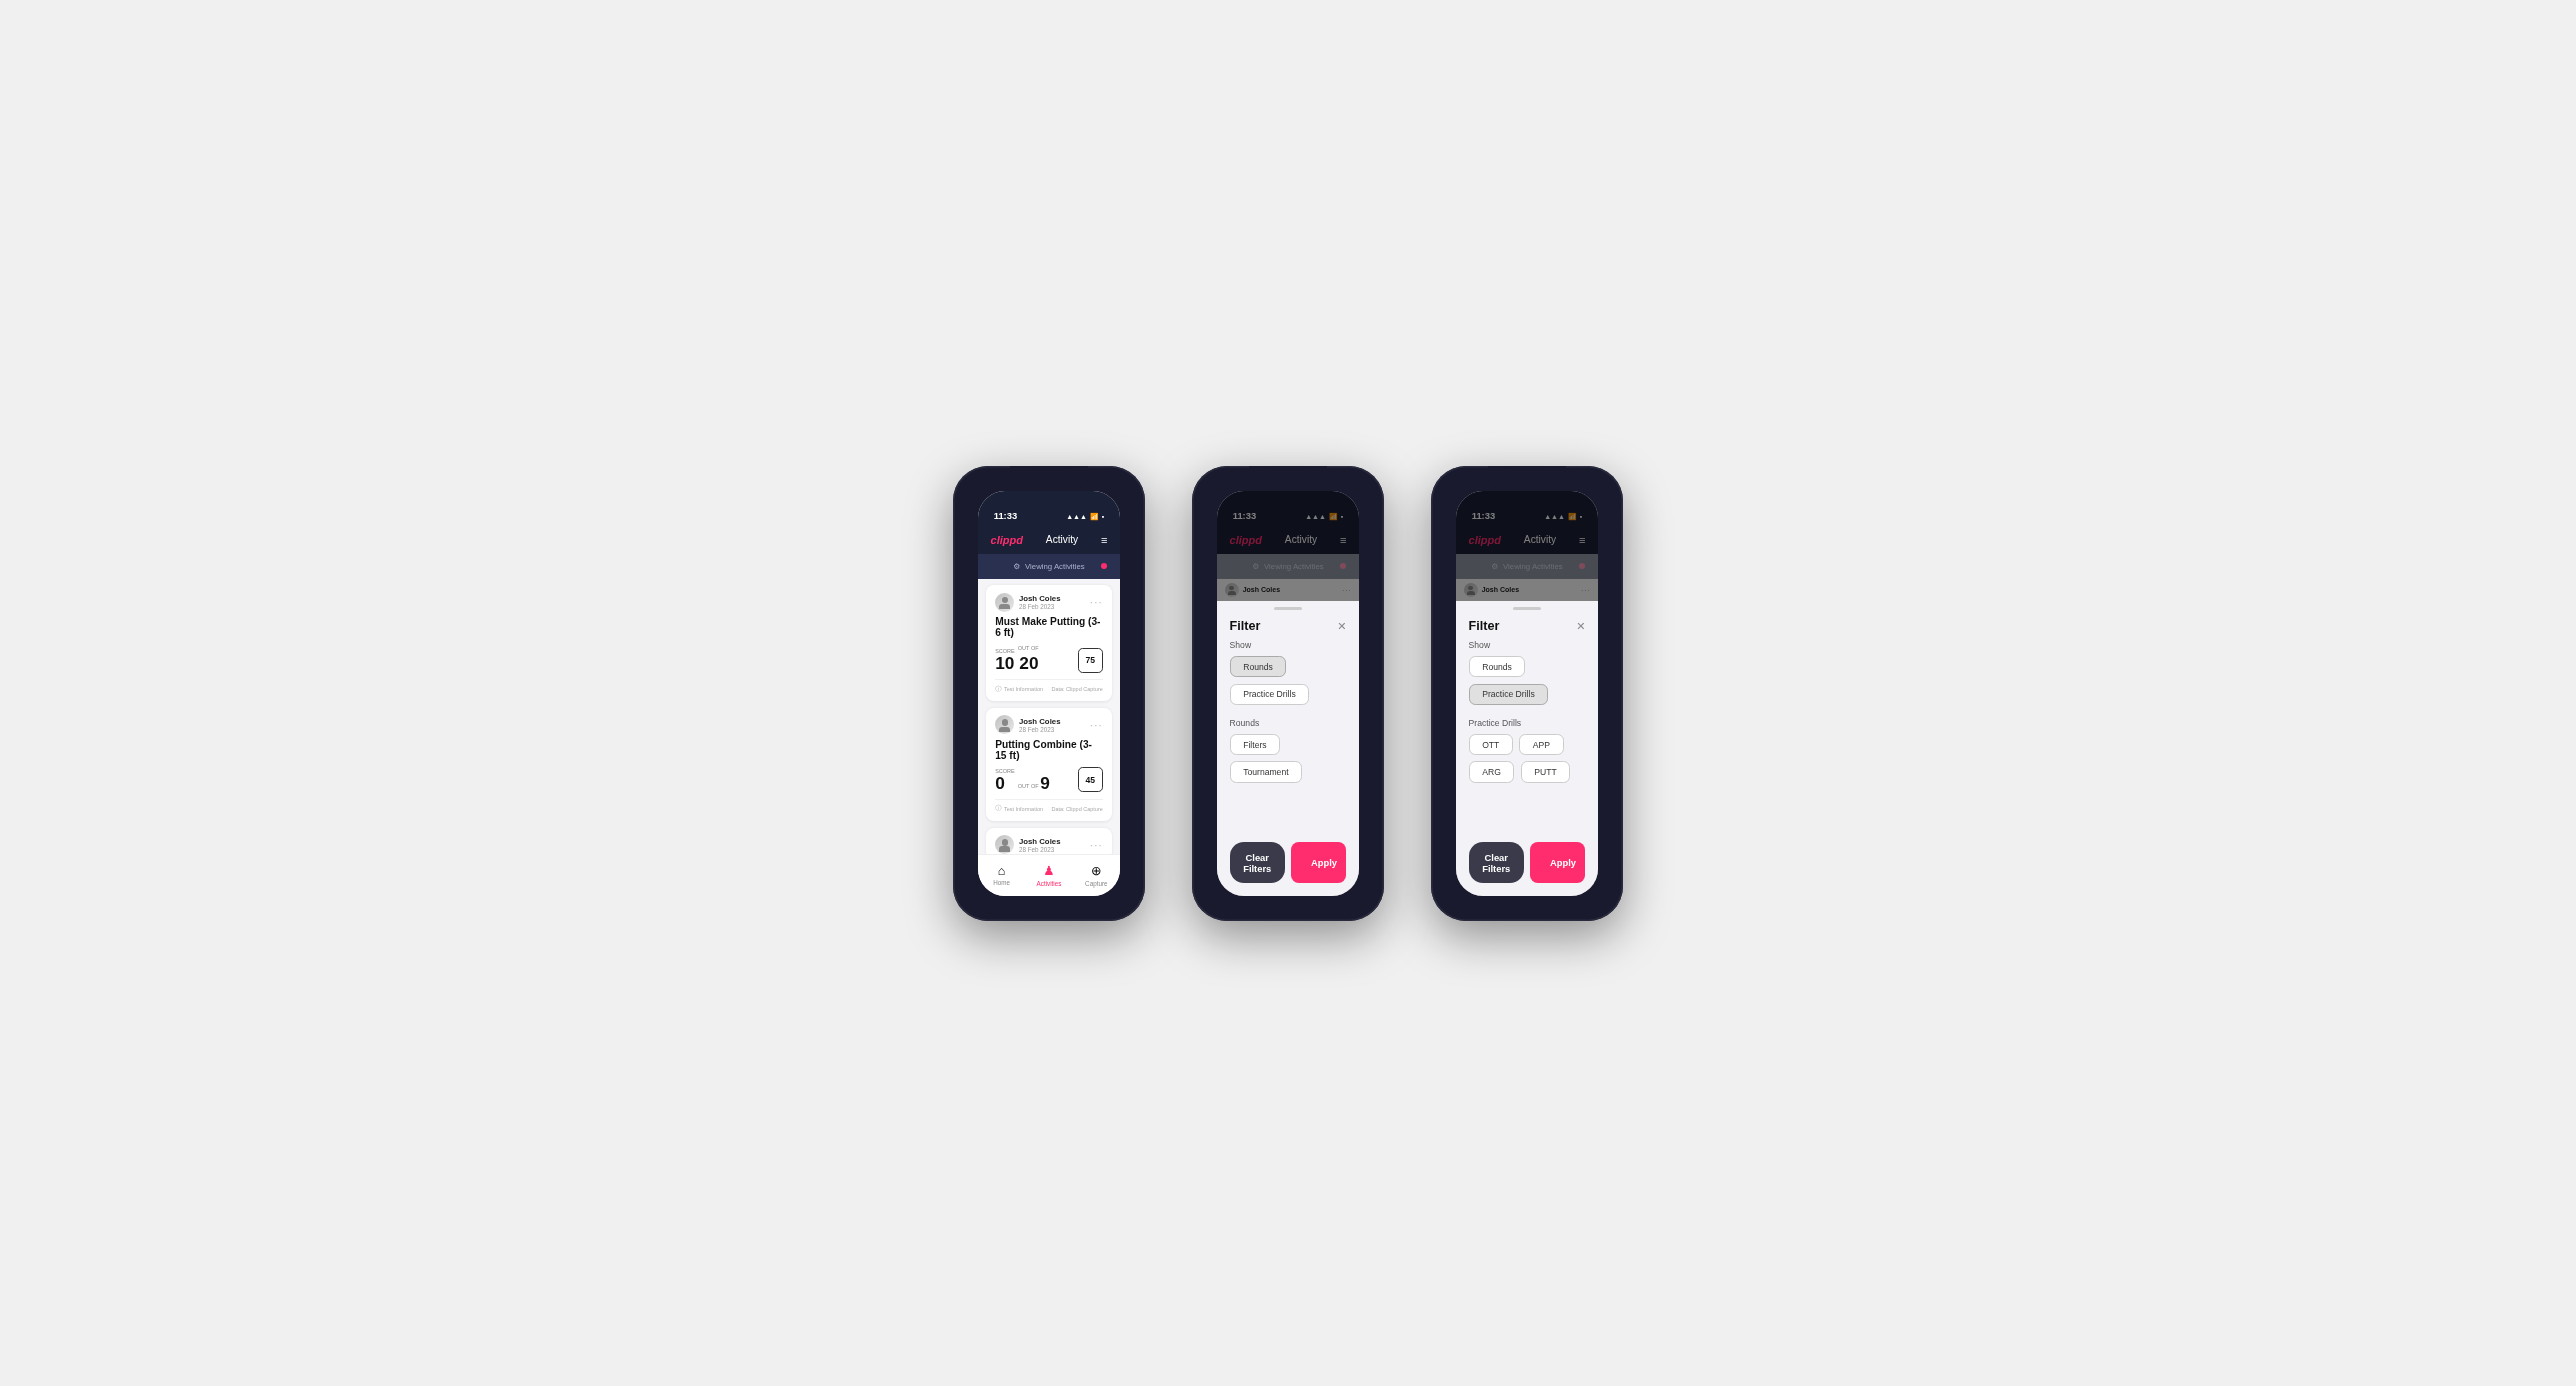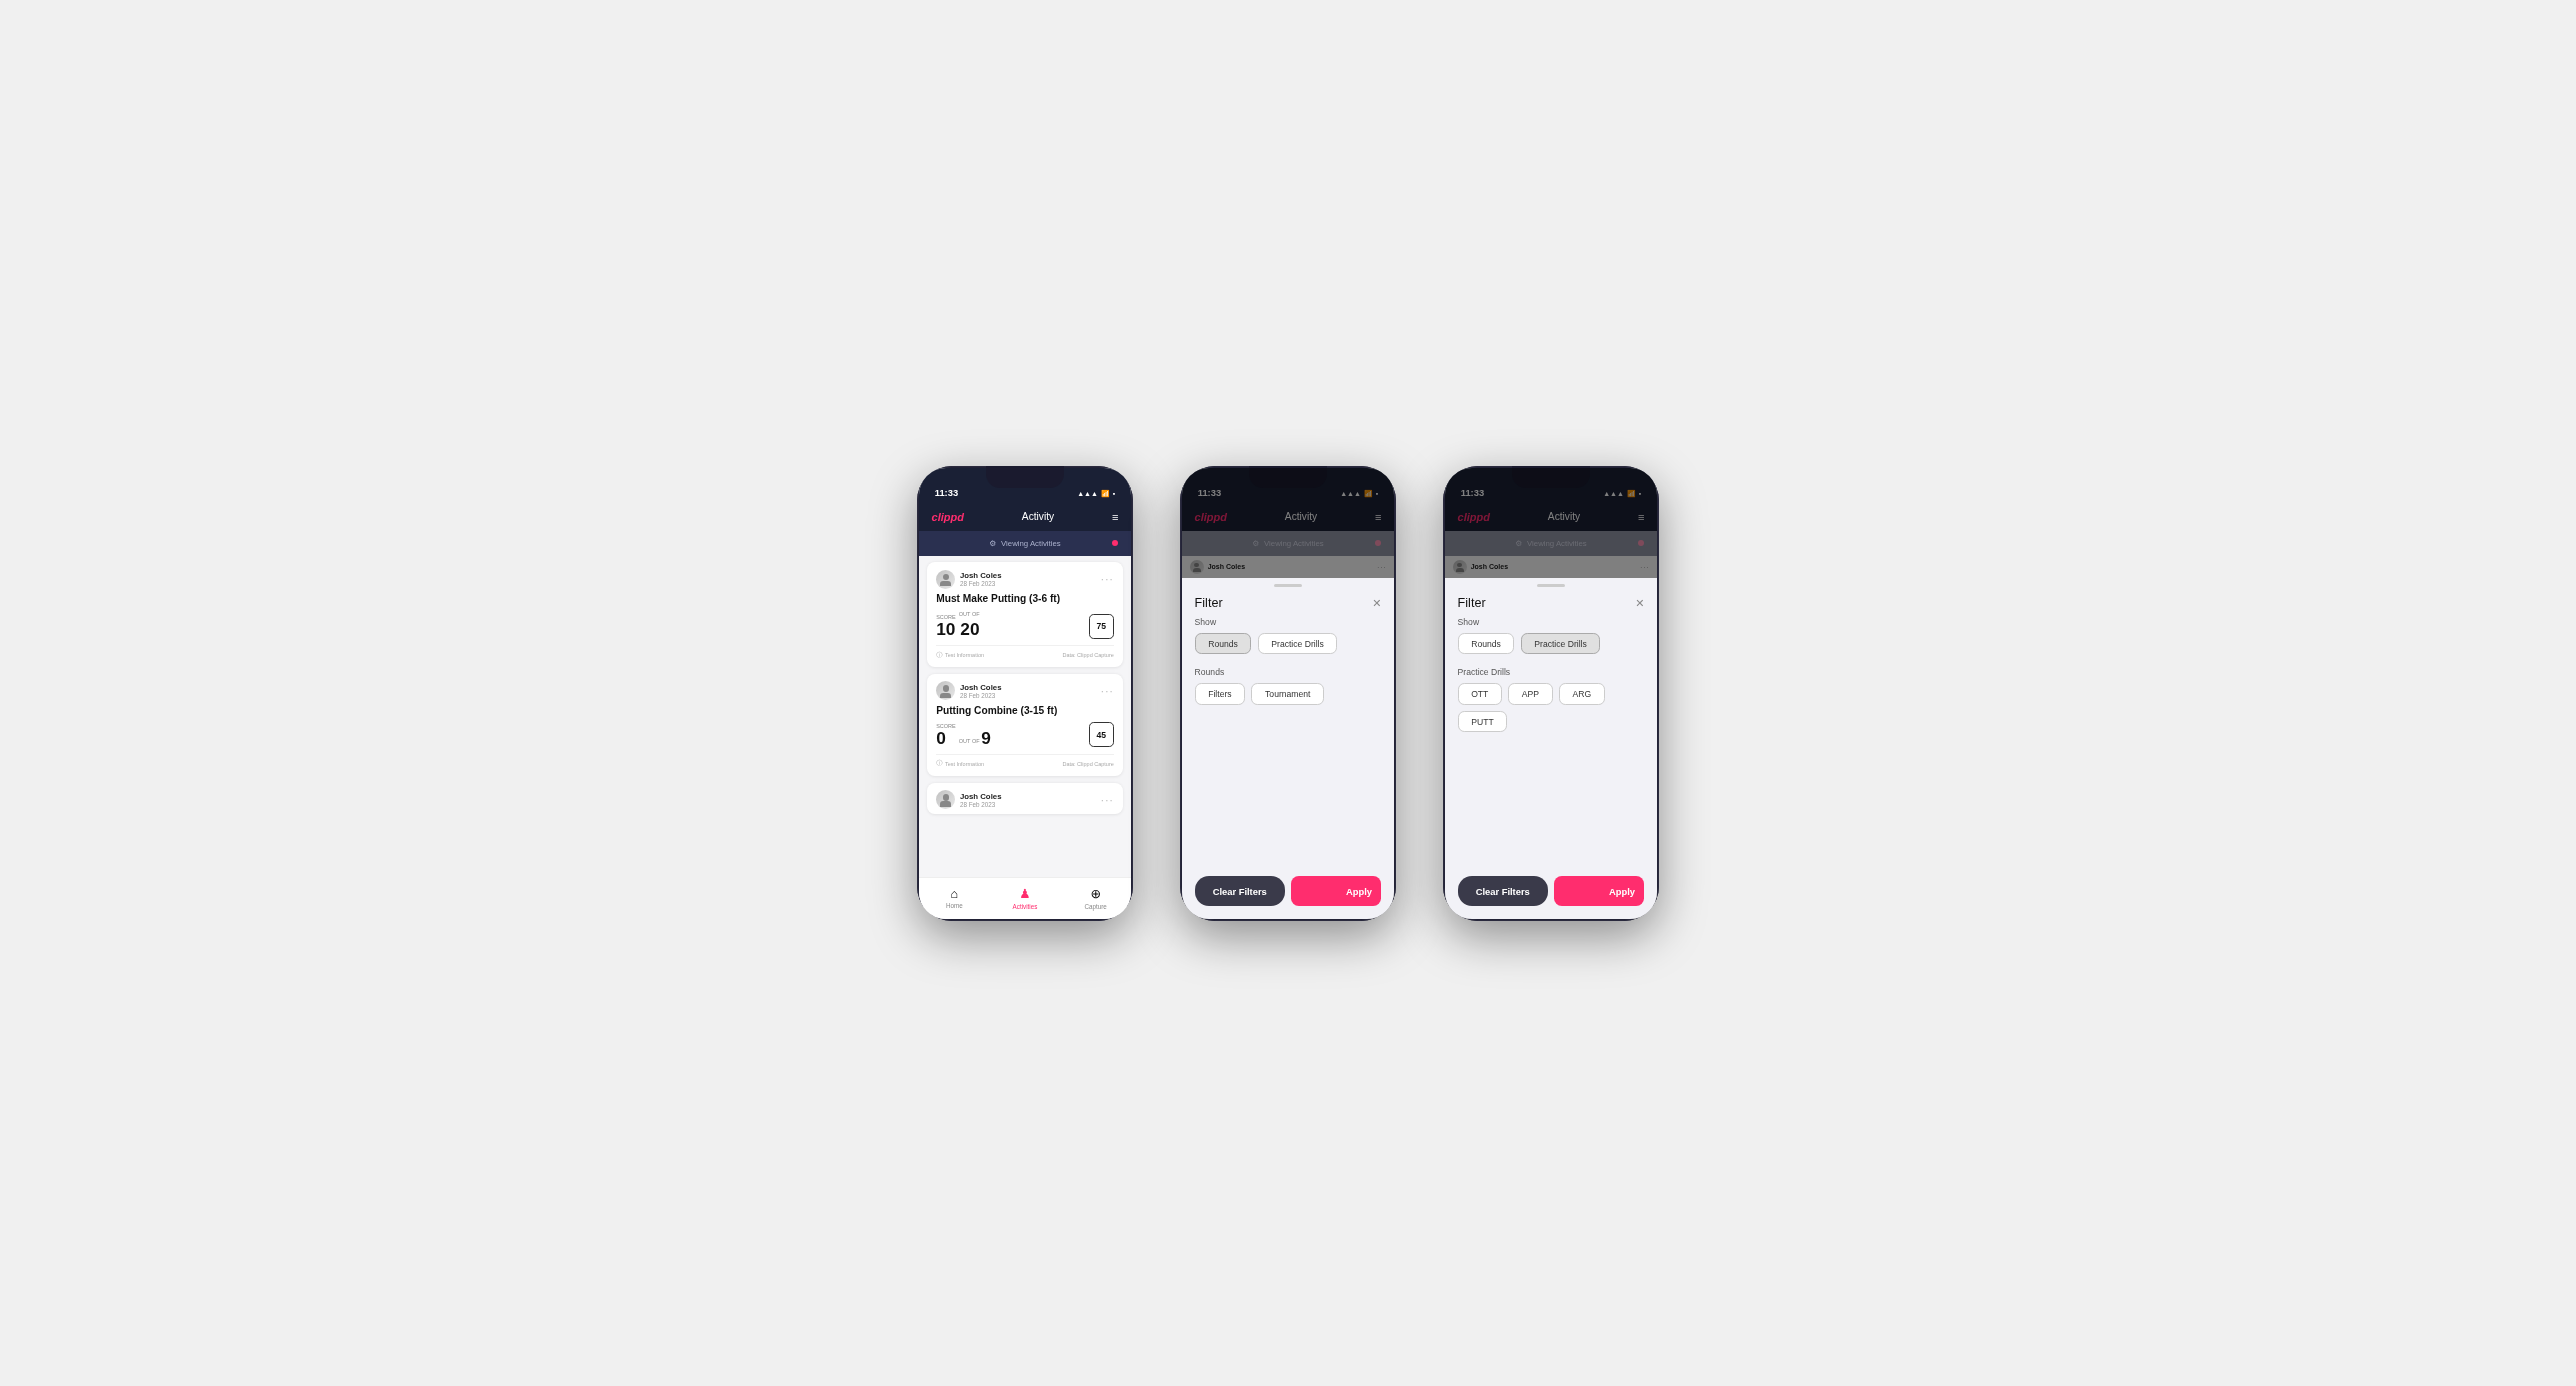--- a/index.html
+++ b/index.html
@@ -12,25 +12,25 @@
       font-family: -apple-system, BlinkMacSystemFont, 'Segoe UI', sans-serif;
       padding: 31px 15.7px;
     }
     .phones-container {
       display: flex;
       gap: 47px;
       align-items: center;
     }
     
     .phone {
-      width: 216px;
+      width: 192px;
       height: 455px;
       background: #1a1a2e;
       border-radius: 35px;
-      padding: 2px;
+      padding: 25px;
       box-shadow: 0 15.7px 47px rgba(0,0,0,0.4), inset 0 0 0 1.6px #2a2a3e;
       position: relative;
       flex-shrink: 0;
     }
     .phone-screen {
       width: 100%;
       height: 100%;
       background: #fff;
       border-radius: 27px;
       overflow: hidden;
@@ -319,21 +319,21 @@
       margin: 6.3px auto;
     }
     .filter-header {
       display: flex;
       align-items: center;
       justify-content: space-between;
       padding: 3.1px 12.6px 6.3px;
     }
     .filter-title {
       font-size: 12.6px;
-      font-weight: 400;
+      font-weight: 700;
       color: #111;
     }
     .filter-close {
       color: #888;
       font-size: 11px;
       cursor: pointer;
     }
     .filter-body {
       flex: 1;
       padding: 0 12.6px;

